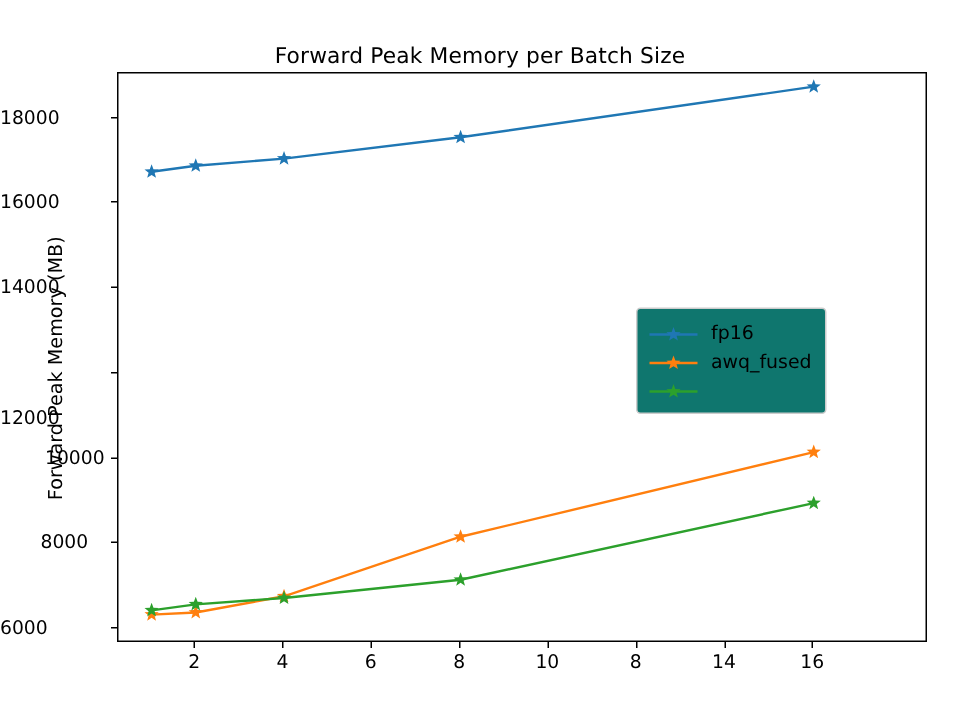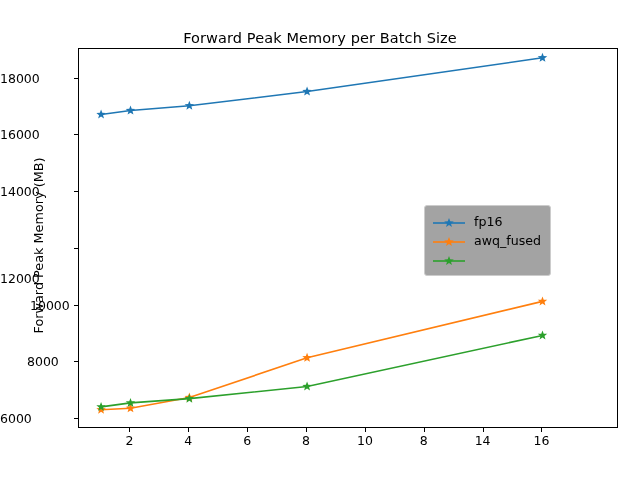--- a/index.html
+++ b/index.html
@@ -96,21 +96,21 @@
     width: 640px;
     text-align: center;
     font-size: 12.8px;
     color: #000000;
   }
   
   #legend {
     position: absolute;
     left: 424px;
     top: 205px;
-    background: #a3a3a3;
+    background: #0f766e;
     border: 1px solid #cccccc;
     border-radius: 3px;
     padding: 6px 9px 6px 7px;
     box-sizing: border-box;
   }
   .legend-row {
     display: flex;
     align-items: center;
     height: 19px;
   }

